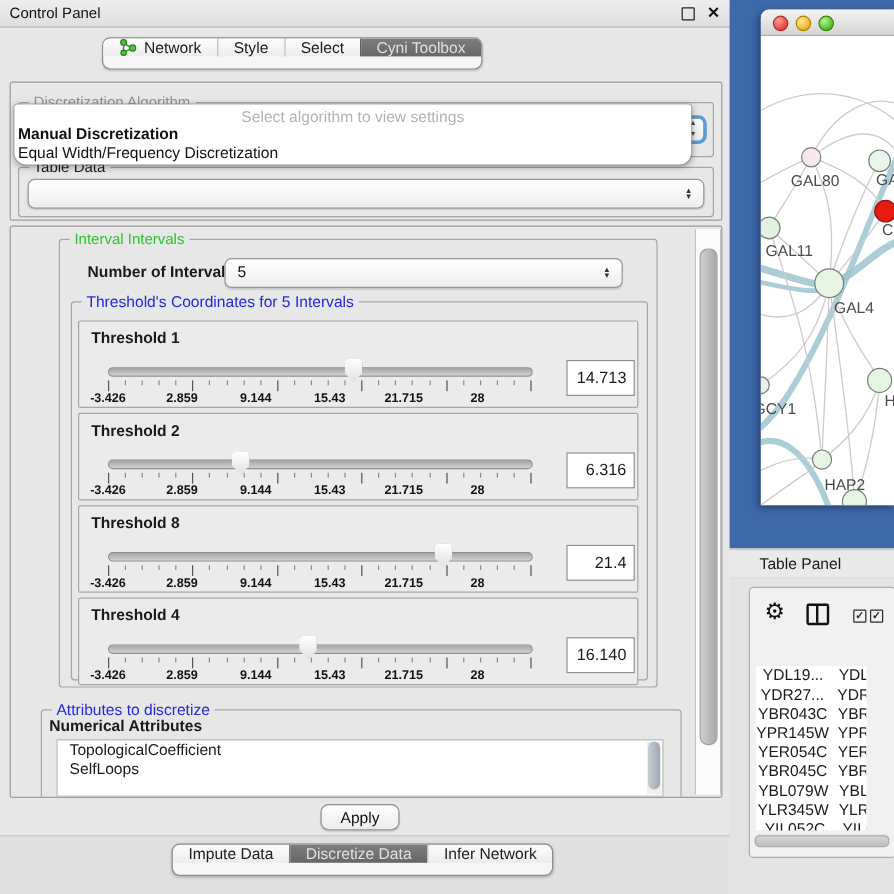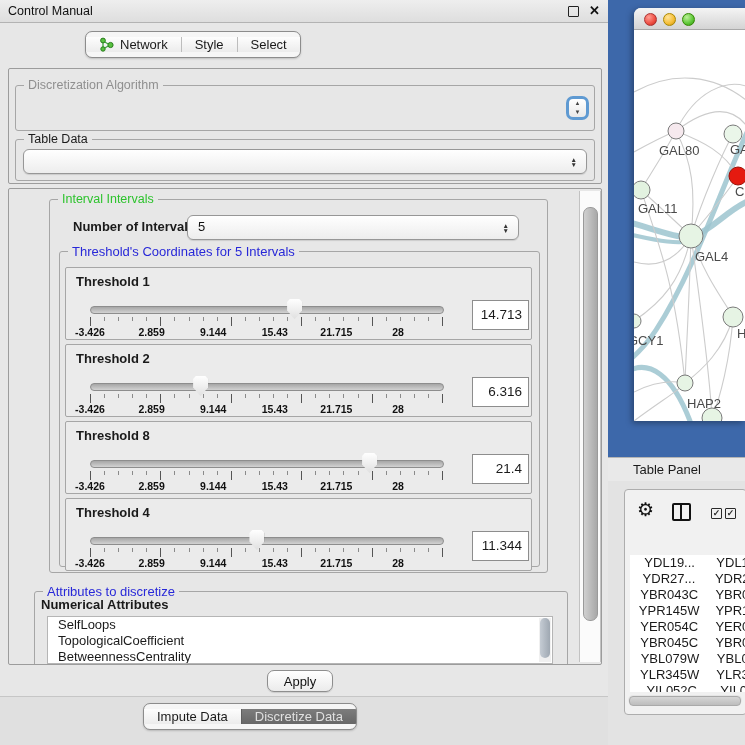--- a/index.html
+++ b/index.html
@@ -8,21 +8,21 @@
        -webkit-font-smoothing:antialiased}
 
   
   #cp{position:absolute;left:0;top:0;width:608px;height:745px;background:#e7e7e7}
   #titlebar{position:absolute;left:0;top:0;width:608px;height:22px;
             background:linear-gradient(#eeeeee,#dedede);border-bottom:1px solid #b3b3b3}
   #titlebar .title{position:absolute;left:8px;top:4px;font-size:12.5px;color:#111}
   #float-btn{position:absolute;right:29px;top:6px;width:9px;height:9px;border:1.5px solid #222;border-radius:1px}
   #close-btn{position:absolute;right:8px;top:3px;font-size:13px;font-weight:bold;color:#111}
 
-  .segbar{position:absolute;display:flex;align-items:center;height:25px;
+  .segbar{position:absolute;display:flex;align-items:flex-start;height:25px;
           border:1px solid #8c8c8c;border-radius:7px;overflow:hidden;
           background:#f6f6f6;box-shadow:0 1px 2px rgba(0,0,0,.18)}
   .seg{display:flex;align-items:center;gap:6px;padding:0 13px;font-size:13px;color:#1a1a1a;
        background:linear-gradient(#fdfdfd,#ececec);border-left:1px solid #bdbdbd;white-space:nowrap}
   .seg:first-child{border-left:none}
   .seg.sel{background:linear-gradient(#7d7d7d,#676767);color:#e0e0e0;border-left-color:#5f5f5f}
   #top-tabs{left:85px;top:31px}
   #bottom-tabs{left:143px;top:703px}
 
   .panel{position:absolute;border:1px solid #9c9c9c;border-radius:2px;background:#e7e7e7}
@@ -121,36 +121,36 @@
   #gear{position:absolute;left:12px;top:8px;font-size:19px;color:#111}
   #colicon{position:absolute;left:47px;top:13px;width:15px;height:14px;border:2px solid #111;border-radius:2px}
   #colicon:after{content:"";position:absolute;left:6px;top:0;width:2px;height:14px;background:#111}
   .chk{position:absolute;top:18px;width:9px;height:9px;border:1.5px solid #2a2a2a;border-radius:1px;
        font-size:9px;line-height:9px;text-align:center;font-weight:bold;color:#2a2a2a}
   #chk1{left:86px}#chk2{left:100px}
   #tp-header{position:absolute;left:5px;top:44px;width:116px;height:21px;display:flex;font-size:13px}
   .hcell{border:1px solid #93b3c4;display:flex;align-items:center;justify-content:center;box-sizing:border-box}
   .hc1{width:87px;background:#b9dbe9}
   .hc2{flex:1;background:#cfe4ef;justify-content:flex-start;padding-left:14px;border-left:none}
-  #tp-rows{position:absolute;left:5px;top:65px;width:116px;height:137px;overflow:hidden;background:#fff;font-size:13px}
+  #tp-rows{position:absolute;left:5px;top:65px;width:92px;height:137px;overflow:hidden;background:#fff;font-size:13px}
   .trow{display:flex;height:16px;line-height:16px;white-space:nowrap}
   .tc1{width:87px;text-align:center}
   .tc2{padding-left:7px;overflow:hidden}
   #hscroll{position:absolute;left:3px;top:205px;width:114px;height:10px;background:#e6e6e6;border-radius:5px}
   #hscroll .t{position:absolute;left:1px;top:1px;width:110px;height:8px;border-radius:4px;
               background:linear-gradient(#d6d6d6,#bdbdbd);border:.5px solid #aaa}
 
   svg text{font-family:"Liberation Sans",sans-serif}
 </style>
 </head>
 <body>
 
 <div id="cp">
   <div id="titlebar">
-    <span class="title">Control Manual</span>
+    <span class="title">Control Panel</span>
     <span id="float-btn"></span>
     <span id="close-btn">✕</span>
   </div>
 
   <div id="top-tabs" class="segbar">
       <div class="seg">
         <svg width="15" height="15" viewBox="0 0 15 15">
           <line x1="4" y1="4" x2="11" y2="8" stroke="#3aa53a" stroke-width="1.3"></line>
           <line x1="4" y1="12" x2="11" y2="8" stroke="#3aa53a" stroke-width="1.3"></line>
           <line x1="4" y1="4" x2="4" y2="12" stroke="#3aa53a" stroke-width="1.3"></line>
@@ -159,35 +159,43 @@
           <circle cx="11.5" cy="8" r="2.6" fill="#57c13f" stroke="#2c7d20"></circle>
         </svg>
         <span>Network</span>
       </div>
       <div class="seg">
         <span>Style</span>
       </div>
       <div class="seg">
         <span>Select</span>
       </div>
+      <div class="seg sel">
+        <span>Cyni Toolbox</span>
+      </div>
     </div>
 
   <div id="panel1" class="panel">
     <div id="grp-alg" class="grp">
       <span class="legend">Discretization Algorithm</span>
     </div>
     <div id="grp-table" class="grp">
       <span class="legend">Table Data</span>
     </div>
     <div id="table-combo" class="combo">
       <span class="stepper">▲<br>▼</span>
     </div>
   </div>
   <div id="combo-frag">▲<br>▼</div>
 
+  <div id="popup">
+    <div class="pop-header">Select algorithm to view settings</div>
+  <div class="pop-opt bold">Manual Discretization</div>
+      <div class="pop-opt">Equal Width/Frequency Discretization</div>
+    </div>
 
   <div id="panel2" class="panel">
     <div id="grp-interval" class="grp">
       <span class="legend">Interval Intervals</span>
     </div>
     <span id="numint-label">Number of Intervals</span>
     <div id="numint-combo" class="combo">
       <span class="val">5</span>
       <span class="stepper">▲<br>▼</span>
     </div>
@@ -358,52 +366,54 @@
             <div class="tick major" style="left: 100%;"></div>
           </div>
           <div class="tlabels">
             <span class="tklabel" style="left: 0%;">-3.426</span>
             <span class="tklabel" style="left: 20%;">2.859</span>
             <span class="tklabel" style="left: 40%;">9.144</span>
             <span class="tklabel" style="left: 60%;">15.43</span>
             <span class="tklabel" style="left: 80%;">21.715</span>
             <span class="tklabel" style="left: 100%;">28</span>
           </div>
-          <div class="vbox">11.344</div>
+          <div class="vbox">16.140</div>
         </div>
       </div>
 
     <div id="grp-attrs" class="grp">
       <span class="legend">Attributes to discretize</span>
     </div>
     <span id="attrs-title">Numerical Attributes</span>
     <div id="attr-list">
 
-    <div class="attr-item">SelfLoops</div>
-        <div class="attr-item">TopologicalCoefficient</div>
-        <div class="attr-item">BetweennessCentrality</div>
+    <div class="attr-item">TopologicalCoefficient</div>
+        <div class="attr-item">SelfLoops</div>
         <div id="attr-scroll">
           <div class="t"></div>
         </div>
       </div>
 
     <div id="vscroll">
         <div class="vthumb"></div>
       </div>
   </div>
 
   <button id="apply">Apply</button>
 
   <div id="bottom-strip"></div>
   <div id="bottom-tabs" class="segbar">
       <div class="seg">
         <span>Impute Data</span>
       </div>
       <div class="seg sel">
         <span>Discretize Data</span>
+      </div>
+      <div class="seg">
+        <span>Infer Network</span>
       </div>
     </div>
 </div>
 
 <div id="net-panel">
   <div id="mac-win">
     <div id="mactitle">
       <span class="light red"></span>
       <span class="light yellow"></span>
       <span class="light green"></span>

